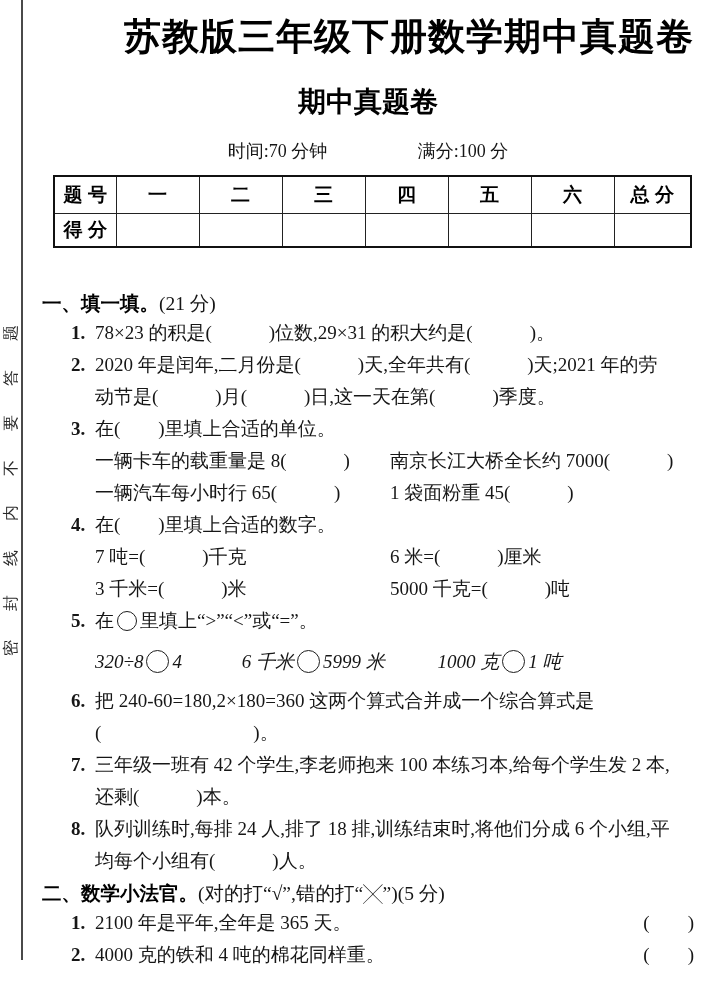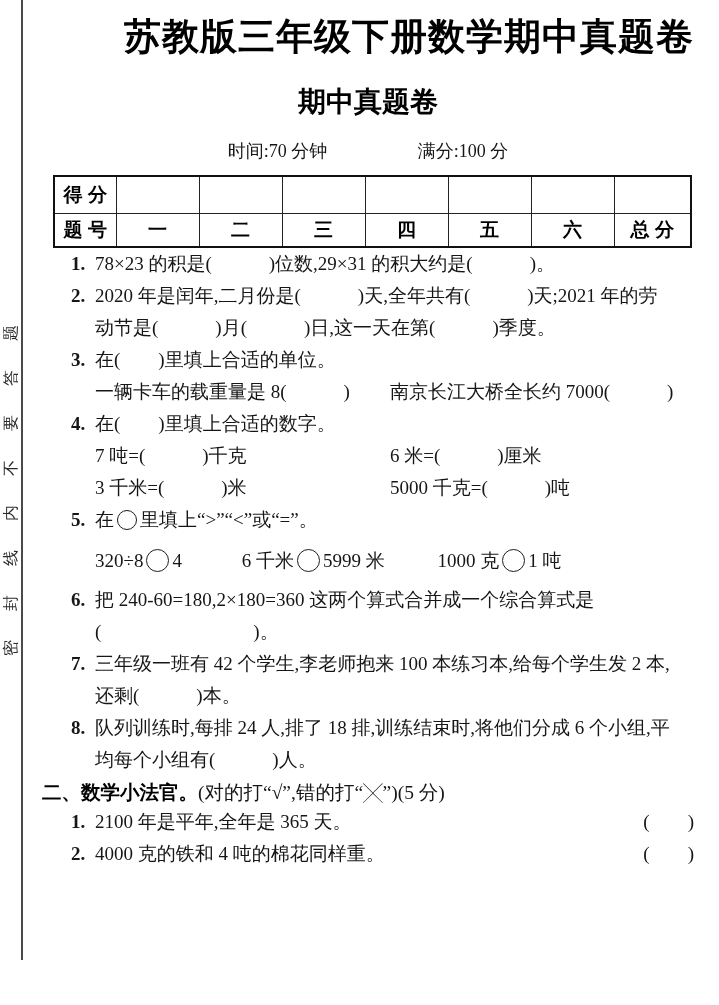--- a/index.html
+++ b/index.html
@@ -54,21 +54,21 @@
   .qnum { position:absolute; left:29px; top:0; font-weight:700; }
   .duo { display:flex; padding-left:53px; line-height:32px; font-size:19px; white-space:nowrap; }
   .duo span:first-child { width:295px; flex:0 0 295px; }
 
   .circ {
     display:inline-block; width:23px; height:23px;
     border:1.7px solid #1d1d1d; border-radius:50%;
     vertical-align:-5px; margin:0 3px; background:#fff;
   }
   .circ.sm { width:20px; height:20px; vertical-align:-4px; }
-  .q5row { padding-left:53px; margin-top:5px; margin-bottom:3px; height:40px; line-height:40px; font-size:19px; white-space:nowrap; }
+  .q5row { padding-left:53px; margin-top:5px; margin-bottom:3px; height:40px; line-height:40px; font-size:19px; white-space:nowrap;font-style:italic; }
   .q5row .it1 { display:inline-block; width:142px; }
   .q5row .it2 { display:inline-block; width:191px; }
   .q5row .it3 { display:inline-block; }
 
   .judge { display:flex; justify-content:space-between; line-height:32px; font-size:19px; }
   .judge .jtext { position:relative; padding-left:53px; white-space:nowrap; }
   .judge .jparen { white-space:nowrap; }
 </style>
 </head>
 <body>
@@ -94,61 +94,68 @@
           <col style="width:83px">
           <col style="width:83px">
           <col style="width:83px">
         <col style="width:83px">
           <col style="width:83px">
           <col style="width:83px">
           <col style="width:77px">
       </colgroup>
       <tbody>
           <tr>
-        <td class="lbl">得 分</td>
-        <td></td>
-        <td></td>
-        <td></td>
-        <td></td>
-        <td></td>
-        <td></td>
-        <td></td>
-      </tr>
-      <tr>
         <td class="lbl">题 号</td>
         <td class="lbl">一</td>
         <td class="lbl">二</td>
         <td class="lbl">三</td>
         <td class="lbl">四</td>
         <td class="lbl">五</td>
         <td class="lbl">六</td>
         <td class="lbl">总 分</td>
       </tr>
+      <tr>
+        <td class="lbl">得 分</td>
+        <td></td>
+        <td></td>
+        <td></td>
+        <td></td>
+        <td></td>
+        <td></td>
+        <td></td>
+      </tr>
     </tbody>
       </table>
 
+    <div class="sec-h">
+      <span class="sec-t">一、填一填。</span><span class="sec-n">(21 分)</span>
+    </div>
 
     <div class="q">
       <span class="qnum">1.</span>
       <span>78×23 的积是(　　　)位数,29×31 的积大约是(　　　)。</span>
     </div>
 
     <div class="q">
       <span class="qnum">2.</span>
       <span>2020 年是闰年,二月份是(　　　)天,全年共有(　　　)天;2021 年的劳</span><br>
       <span>动节是(　　　)月(　　　)日,这一天在第(　　　)季度。</span>
     </div>
 
     <div class="q">
       <span class="qnum">3.</span>
       <span>在(　　)里填上合适的单位。</span>
     </div>
     <div class="duo">
       <span>一辆卡车的载重量是 8(　　　)</span>
       <span>南京长江大桥全长约 7000(　　　)</span>
+    </div>
+    <div class="duo">
+      <span>一辆汽车每小时行 65(　　　)</span>
+      <span>1 袋面粉重 45(　　　)</span>
     </div>
 
     <div class="q">
       <span class="qnum">4.</span>
       <span>在(　　)里填上合适的数字。</span>
     </div>
     <div class="duo">
       <span>7 吨=(　　　)千克</span>
       <span>6 米=(　　　)厘米</span>
     </div>

